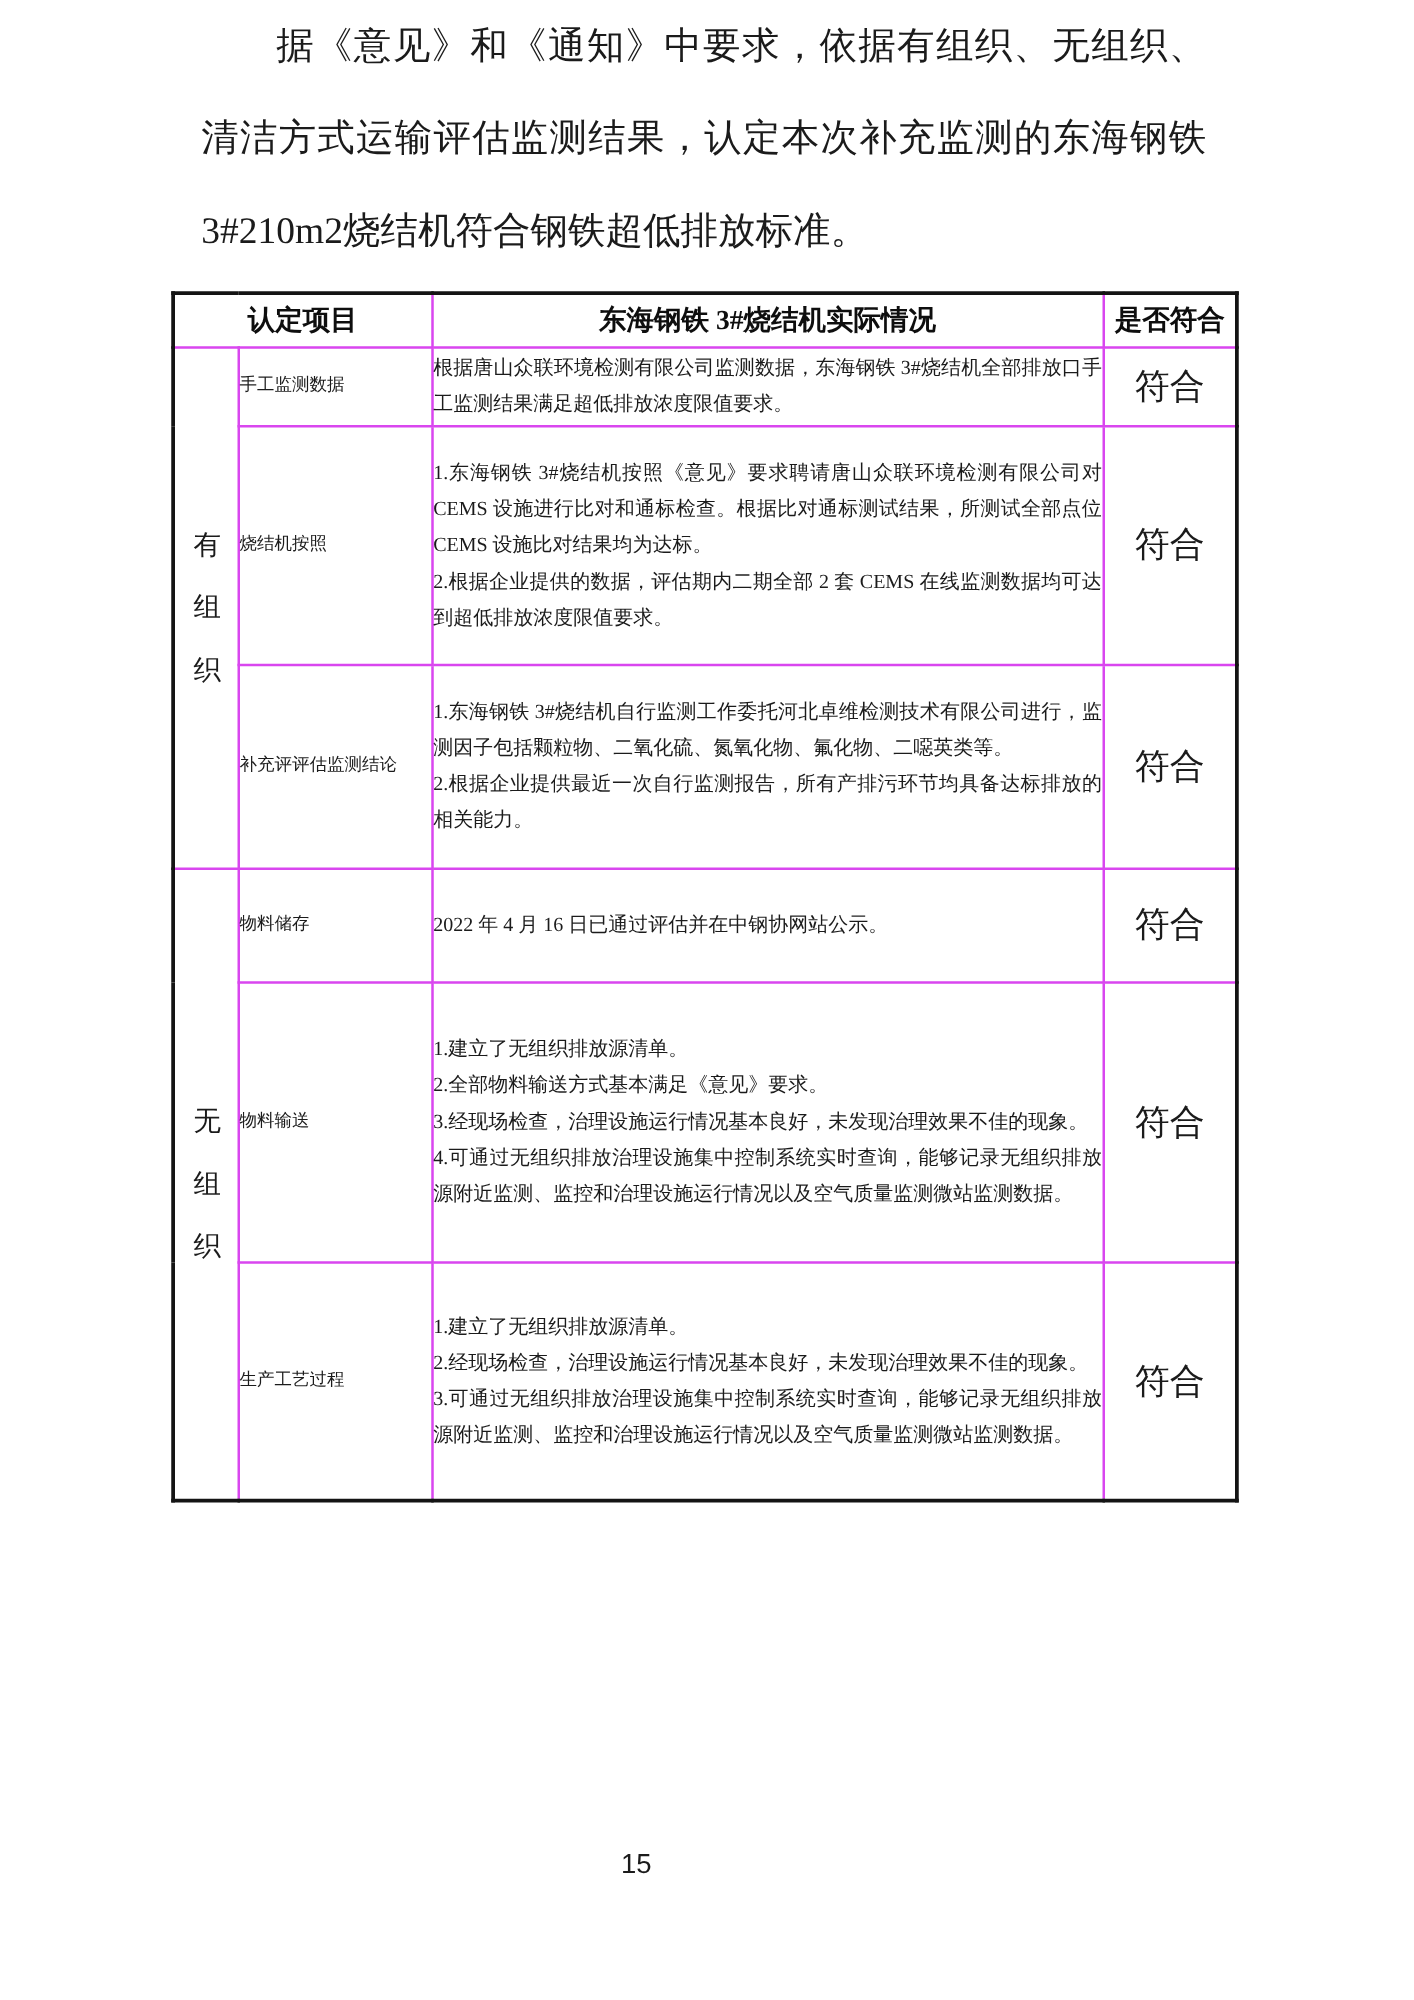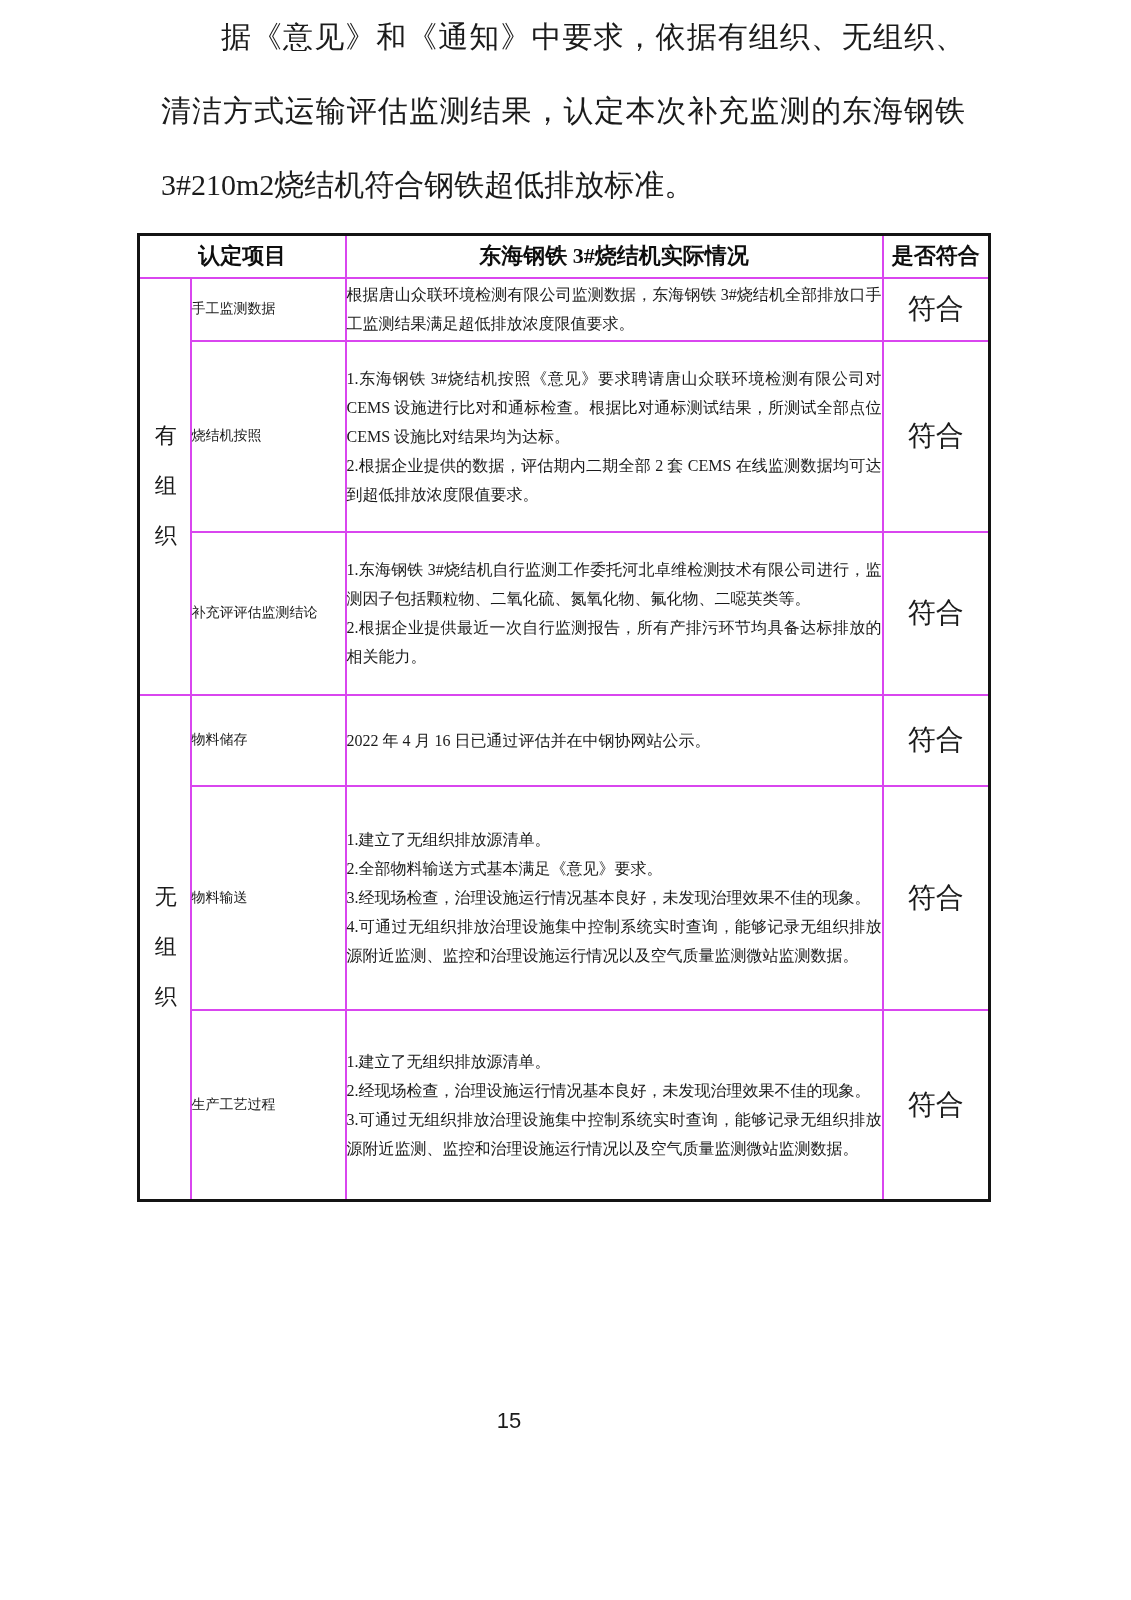--- a/index.html
+++ b/index.html
@@ -83,21 +83,21 @@
     text-align: justify;
     white-space: pre-line;
   }
   .cell-result {
     font-size: 28px;
     text-align: center;
   }
   .page-number {
     position: absolute;
     left: 0;
-    top: 1408px;
+    top: 1478px;
     width: 1018px;
     text-align: center;
     font-family: "Liberation Sans", sans-serif;
     font-size: 22px;
     color: #1b1b1b;
   }
 </style>
 </head>
 <body>
 

